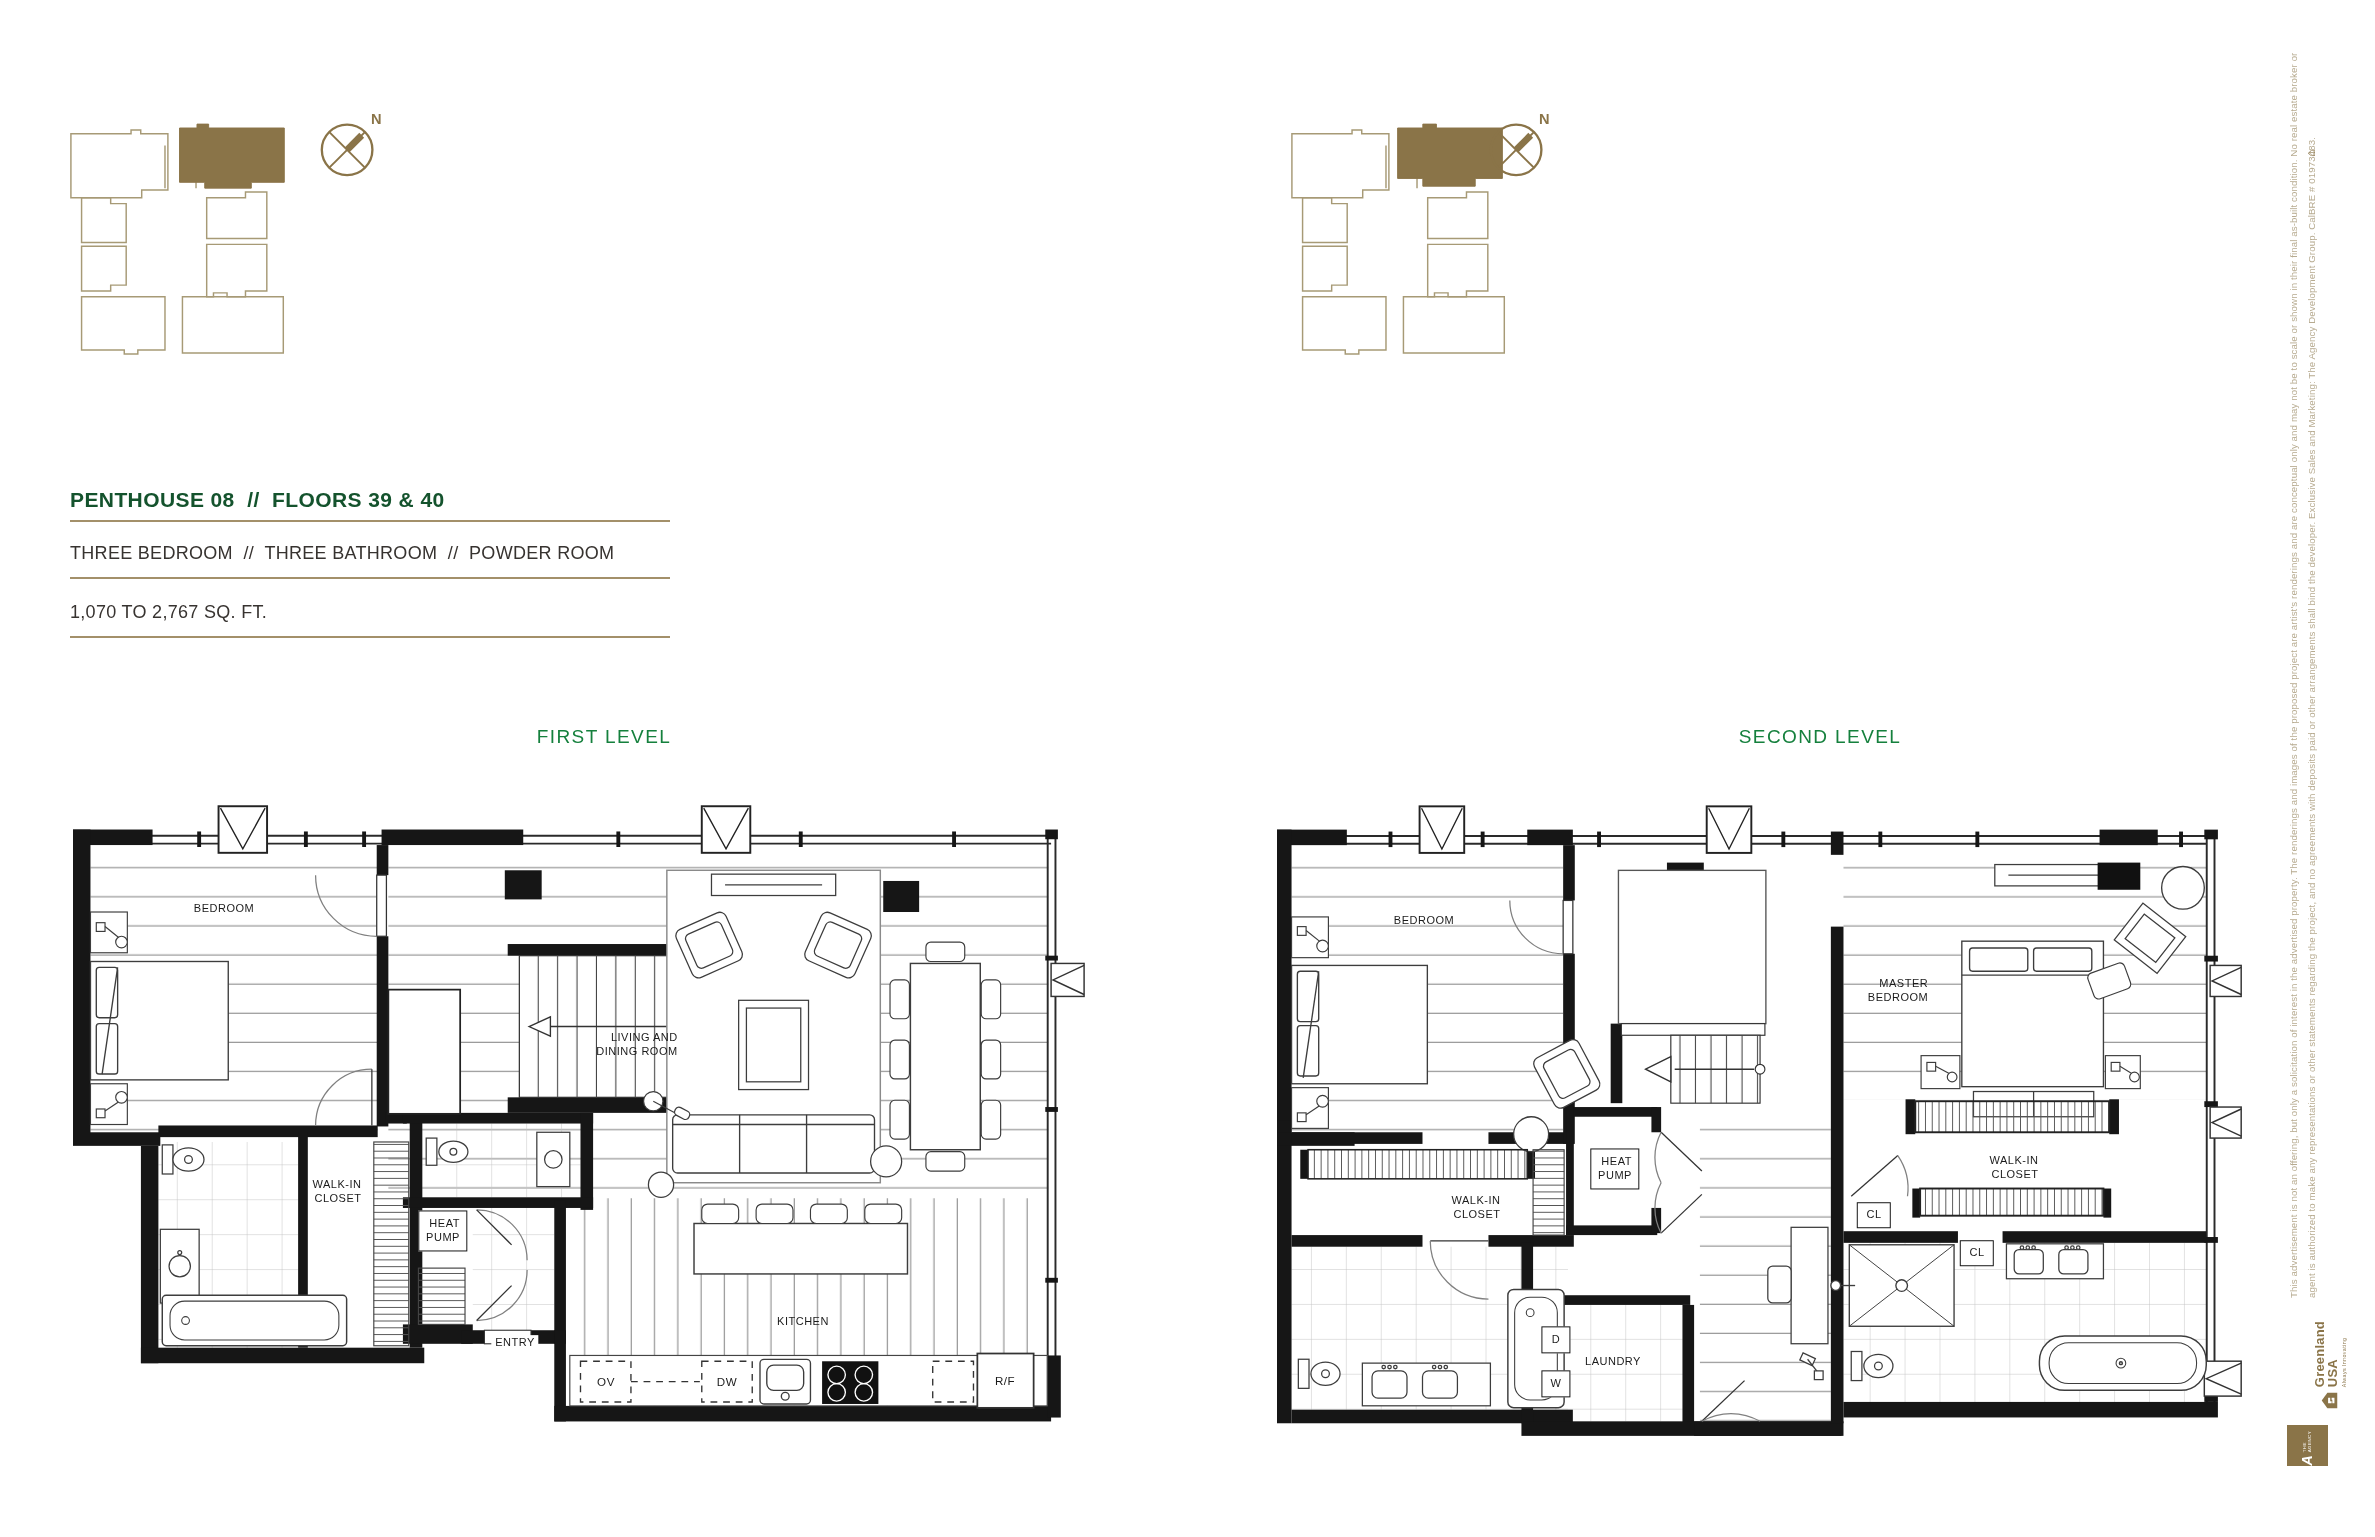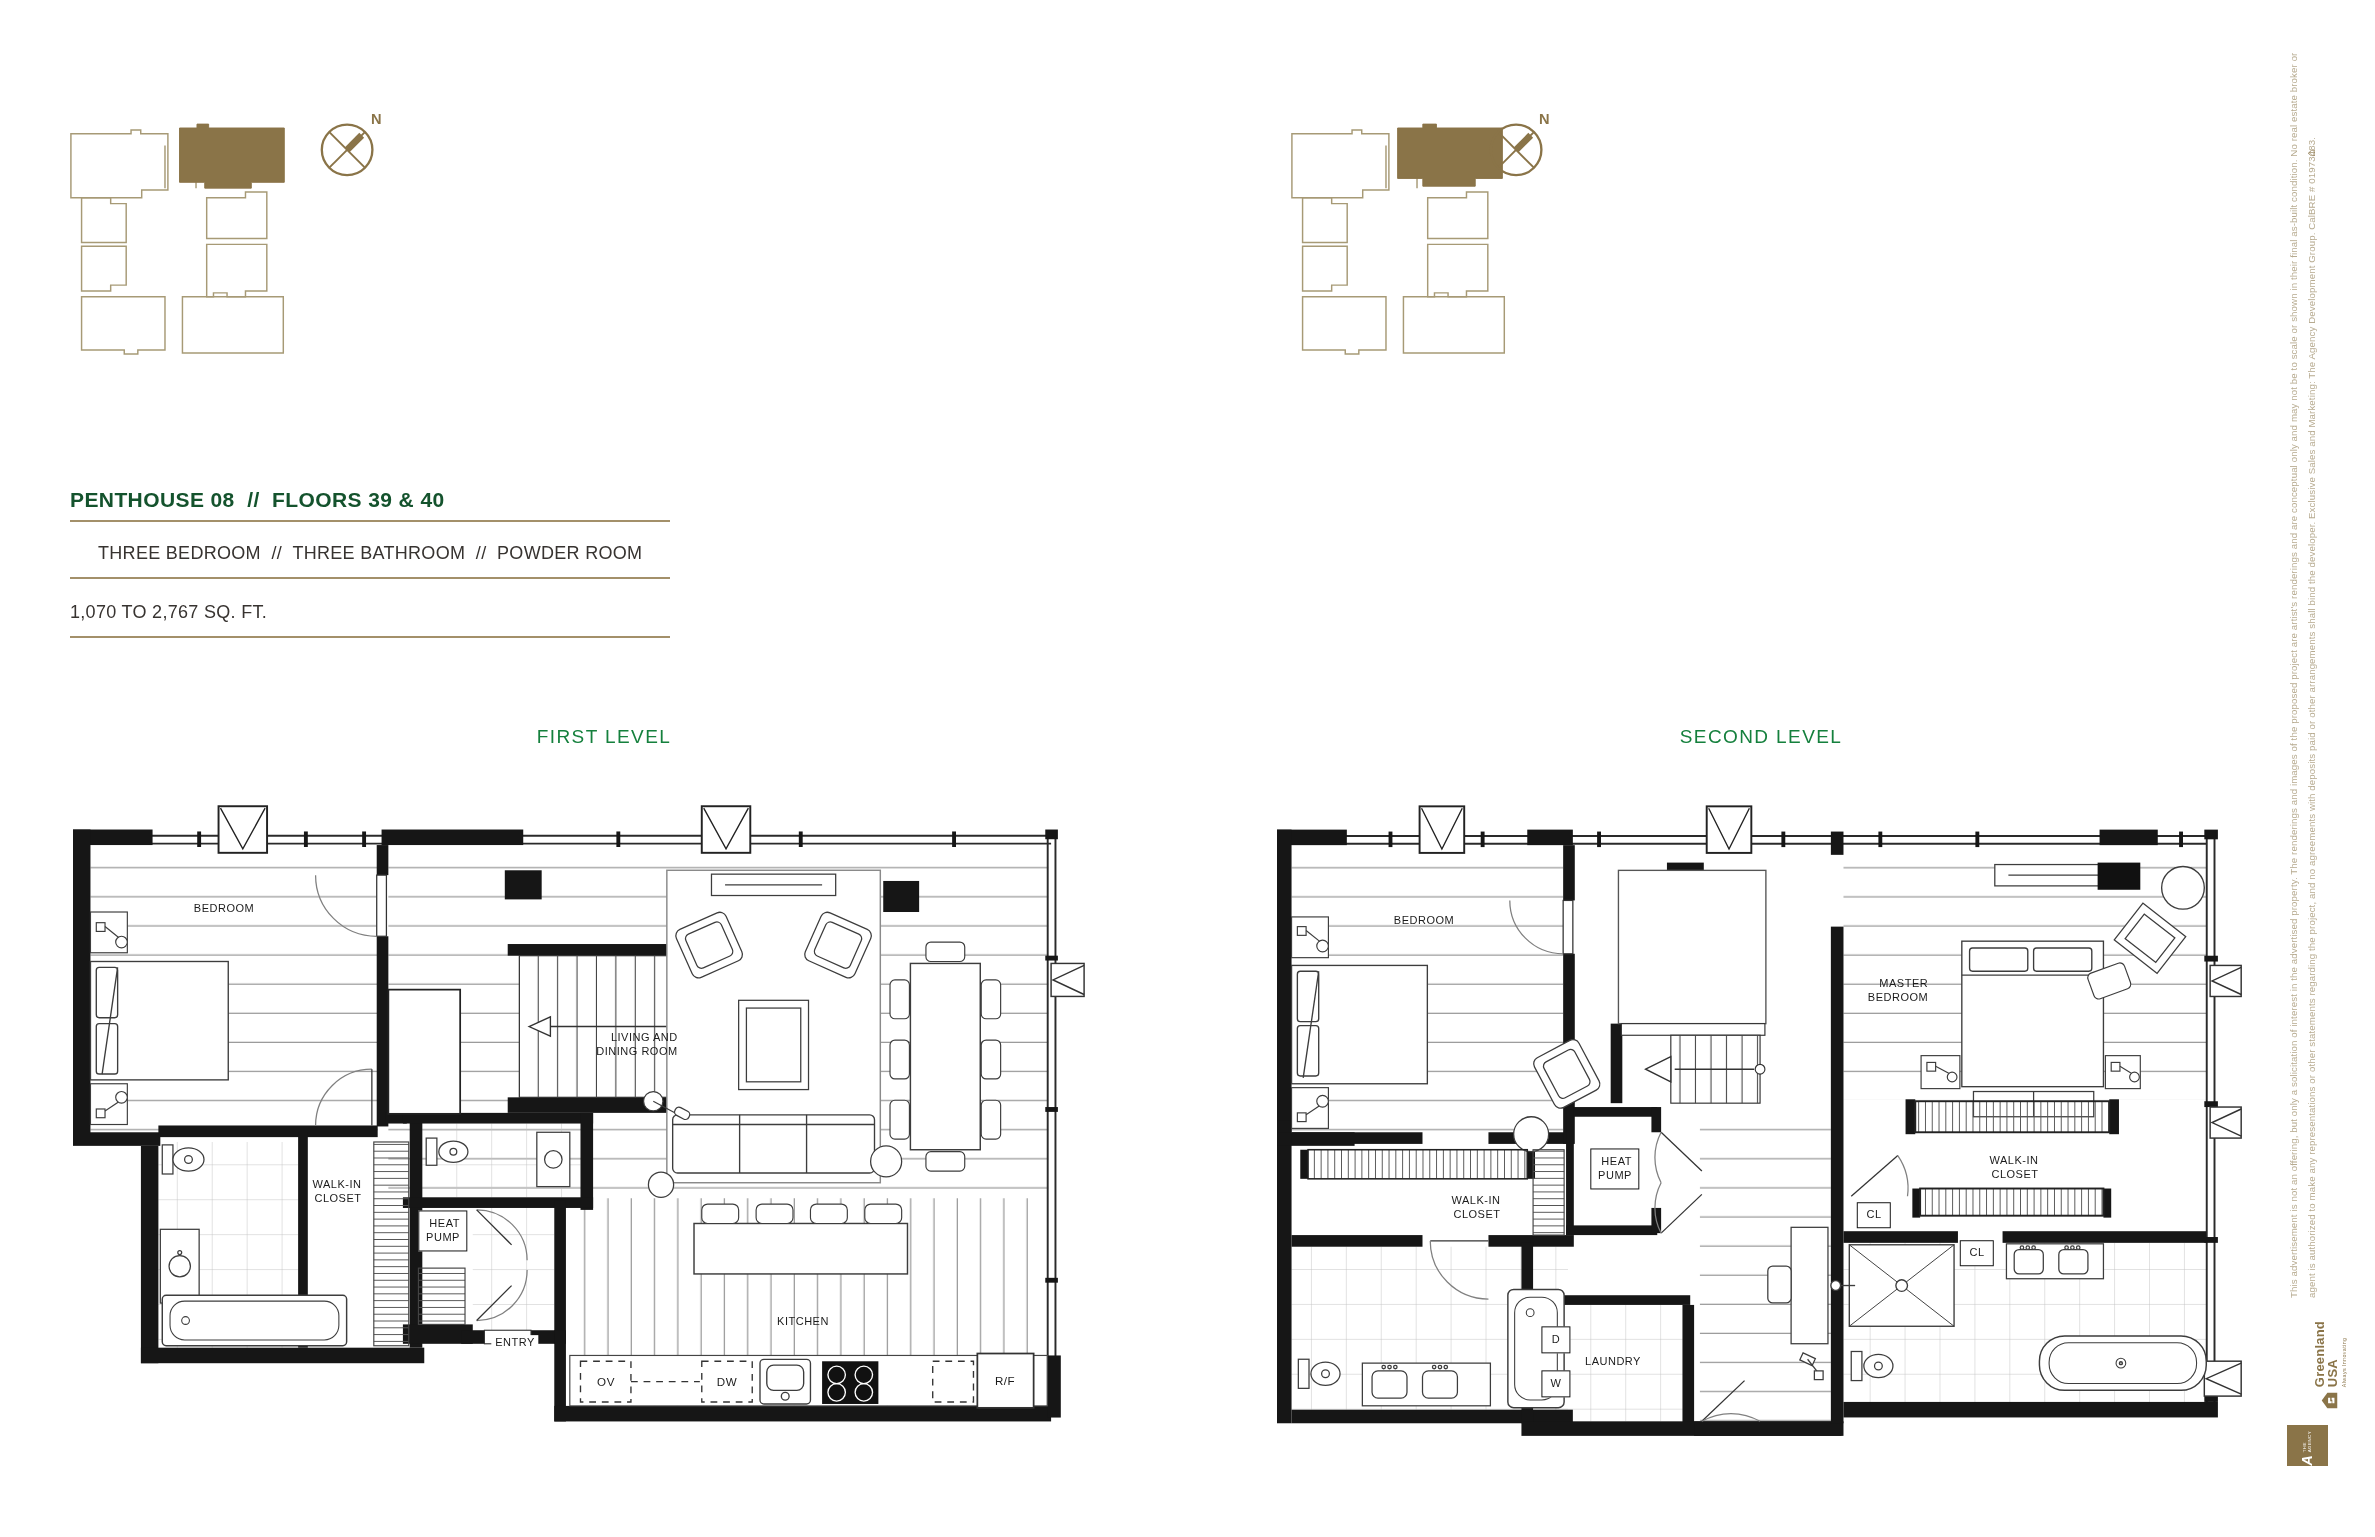--- a/index.html
+++ b/index.html
@@ -74,27 +74,27 @@
   <svg class="abs" style="left:1481px;top:109px" width="78" height="72" viewBox="0 0 80 74">
     <circle cx="36" cy="42" r="26" fill="none" stroke="#8a7448" stroke-width="2.4"></circle>
     <line x1="18" y1="24" x2="54" y2="60" stroke="#8a7448" stroke-width="2"></line>
     <line x1="54" y1="24" x2="18" y2="60" stroke="#8a7448" stroke-width="2"></line>
     <line x1="36" y1="42" x2="51" y2="27" stroke="#8a7448" stroke-width="7"></line>
   </svg>
   <div class="abs" style="left:1539px;top:111px;font-size:14.6px;font-weight:bold;color:#8a7448;">N</div>
 
   <div class="abs hdr-title" style="left:70px;top:488px;">PENTHOUSE 08  //  FLOORS 39 &amp; 40</div>
   <div class="abs gold-rule" style="left:70px;top:520px;width:600px;"></div>
-  <div class="abs hdr-sub" style="left:70px;top:543px;margin-left:28px;">THREE BEDROOM  //  THREE BATHROOM  //  POWDER ROOM</div>
+  <div class="abs hdr-sub" style="left:70px;top:543px;">THREE BEDROOM  //  THREE BATHROOM  //  POWDER ROOM</div>
   <div class="abs gold-rule" style="left:70px;top:577px;width:600px;"></div>
   <div class="abs hdr-sub" style="left:70px;top:602px;">1,070 TO 2,767 SQ. FT.</div>
   <div class="abs gold-rule" style="left:70px;top:636px;width:600px;"></div>
 
   <div class="abs lvl-title" style="left:604px;top:726px;">FIRST LEVEL</div>
-  <div class="abs lvl-title" style="left:1761px;top:726px;text-align:right;">SECOND LEVEL</div>
+  <div class="abs lvl-title" style="left:1820px;top:726px;text-align:right;">SECOND LEVEL</div>
 
   <svg class="abs" style="left:73px;top:781px" width="1014" height="655" viewBox="0 0 1045 675">
     <defs>
       <pattern id="f1hb" width="10" height="30" patternUnits="userSpaceOnUse">
         <line x1="0" y1="29.5" x2="10" y2="29.5" stroke="#9a9a9a" stroke-width="1.6"></line>
       </pattern>
       <pattern id="f1vb" width="24" height="10" patternUnits="userSpaceOnUse">
         <line x1="23.5" y1="0" x2="23.5" y2="10" stroke="#9a9a9a" stroke-width="1.6"></line>
       </pattern>
       <pattern id="f1tl" width="36" height="36" patternUnits="userSpaceOnUse">

